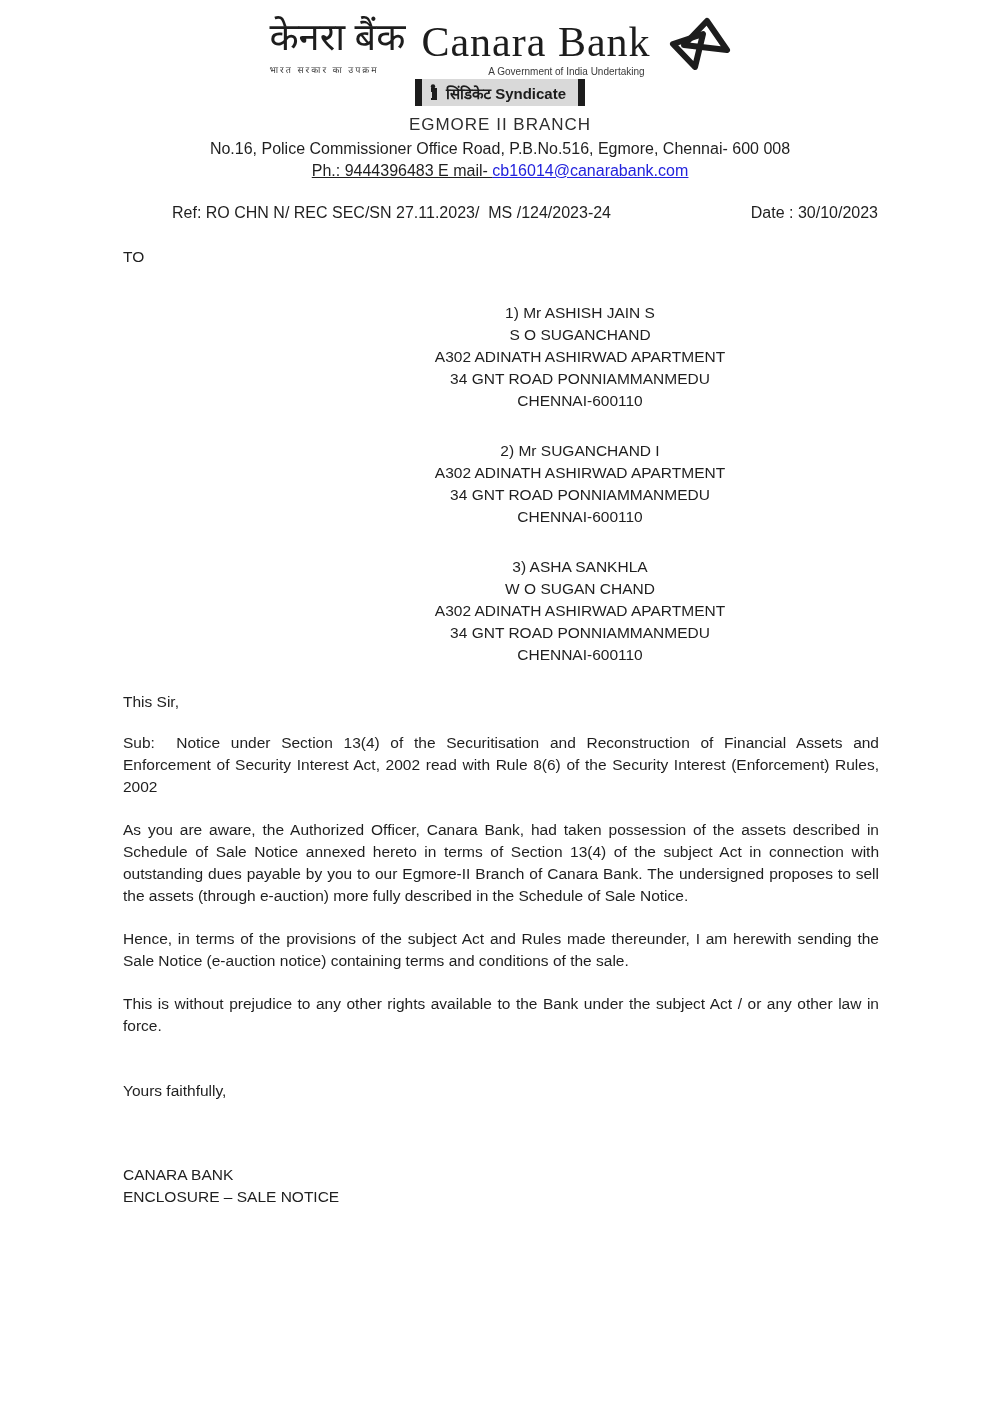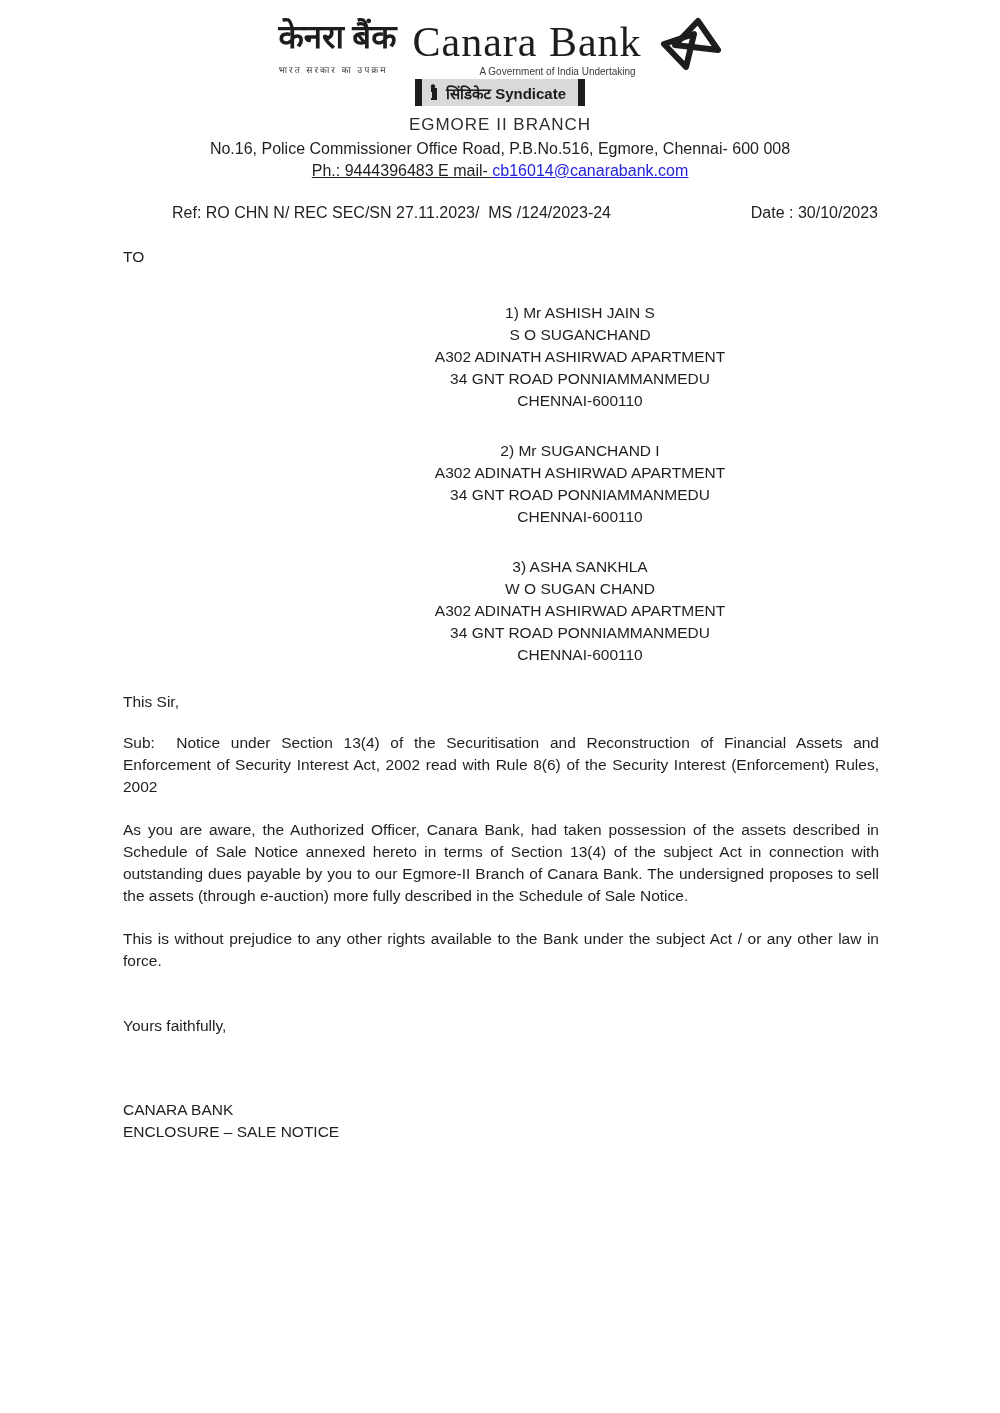--- a/index.html
+++ b/index.html
@@ -18,22 +18,22 @@
   .header {
     padding-top: 14px;
     display: flex;
     justify-content: center;
     align-items: flex-start;
     gap: 16px;
   }
   .hindi-block { text-align: center; }
   .hindi-name {
     font-family: "Liberation Serif", "DejaVu Serif", serif;
-    font-weight: bold;
-    font-size: 33px;
+    font-weight: normal;
+    font-size: 38px;
     line-height: 46px;
     color: #1d1d1d;
   }
   .hindi-tagline {
     font-size: 9px;
     letter-spacing: 2px;
     color: #3a3a3a;
     text-align: left;
     margin-top: 3px;
   }
@@ -199,20 +199,21 @@
     <div>W O SUGAN CHAND</div>
     <div>A302 ADINATH ASHIRWAD APARTMENT</div>
     <div>34 GNT ROAD PONNIAMMANMEDU</div>
     <div>CHENNAI-600110</div>
   </div>
 
   <div class="greeting">This Sir,</div>
 
   <div class="para">Sub:  Notice under Section 13(4) of the Securitisation and Reconstruction of Financial Assets and Enforcement of Security Interest Act, 2002 read with Rule 8(6) of the Security Interest (Enforcement) Rules, 2002</div>
   <div class="para">As you are aware, the Authorized Officer, Canara Bank, had taken possession of the assets described in Schedule of Sale Notice annexed hereto in terms of Section 13(4) of the subject Act in connection with outstanding dues payable by you to our Egmore-II Branch of Canara Bank. The undersigned proposes to sell the assets (through e-auction) more fully described in the Schedule of Sale Notice.</div>
+  <div class="para">Hence, in terms of the provisions of the subject Act and Rules made thereunder, I am herewith sending the Sale Notice (e-auction notice) containing terms and conditions of the sale.</div>
   <div class="para">This is without prejudice to any other rights available to the Bank under the subject Act / or any other law in force.</div>
 
   <div class="valediction">Yours faithfully,</div>
 
   <div class="signature-block">
     <div>CANARA BANK</div>
     <div>ENCLOSURE – SALE NOTICE</div>
   </div>
 
 </div>

